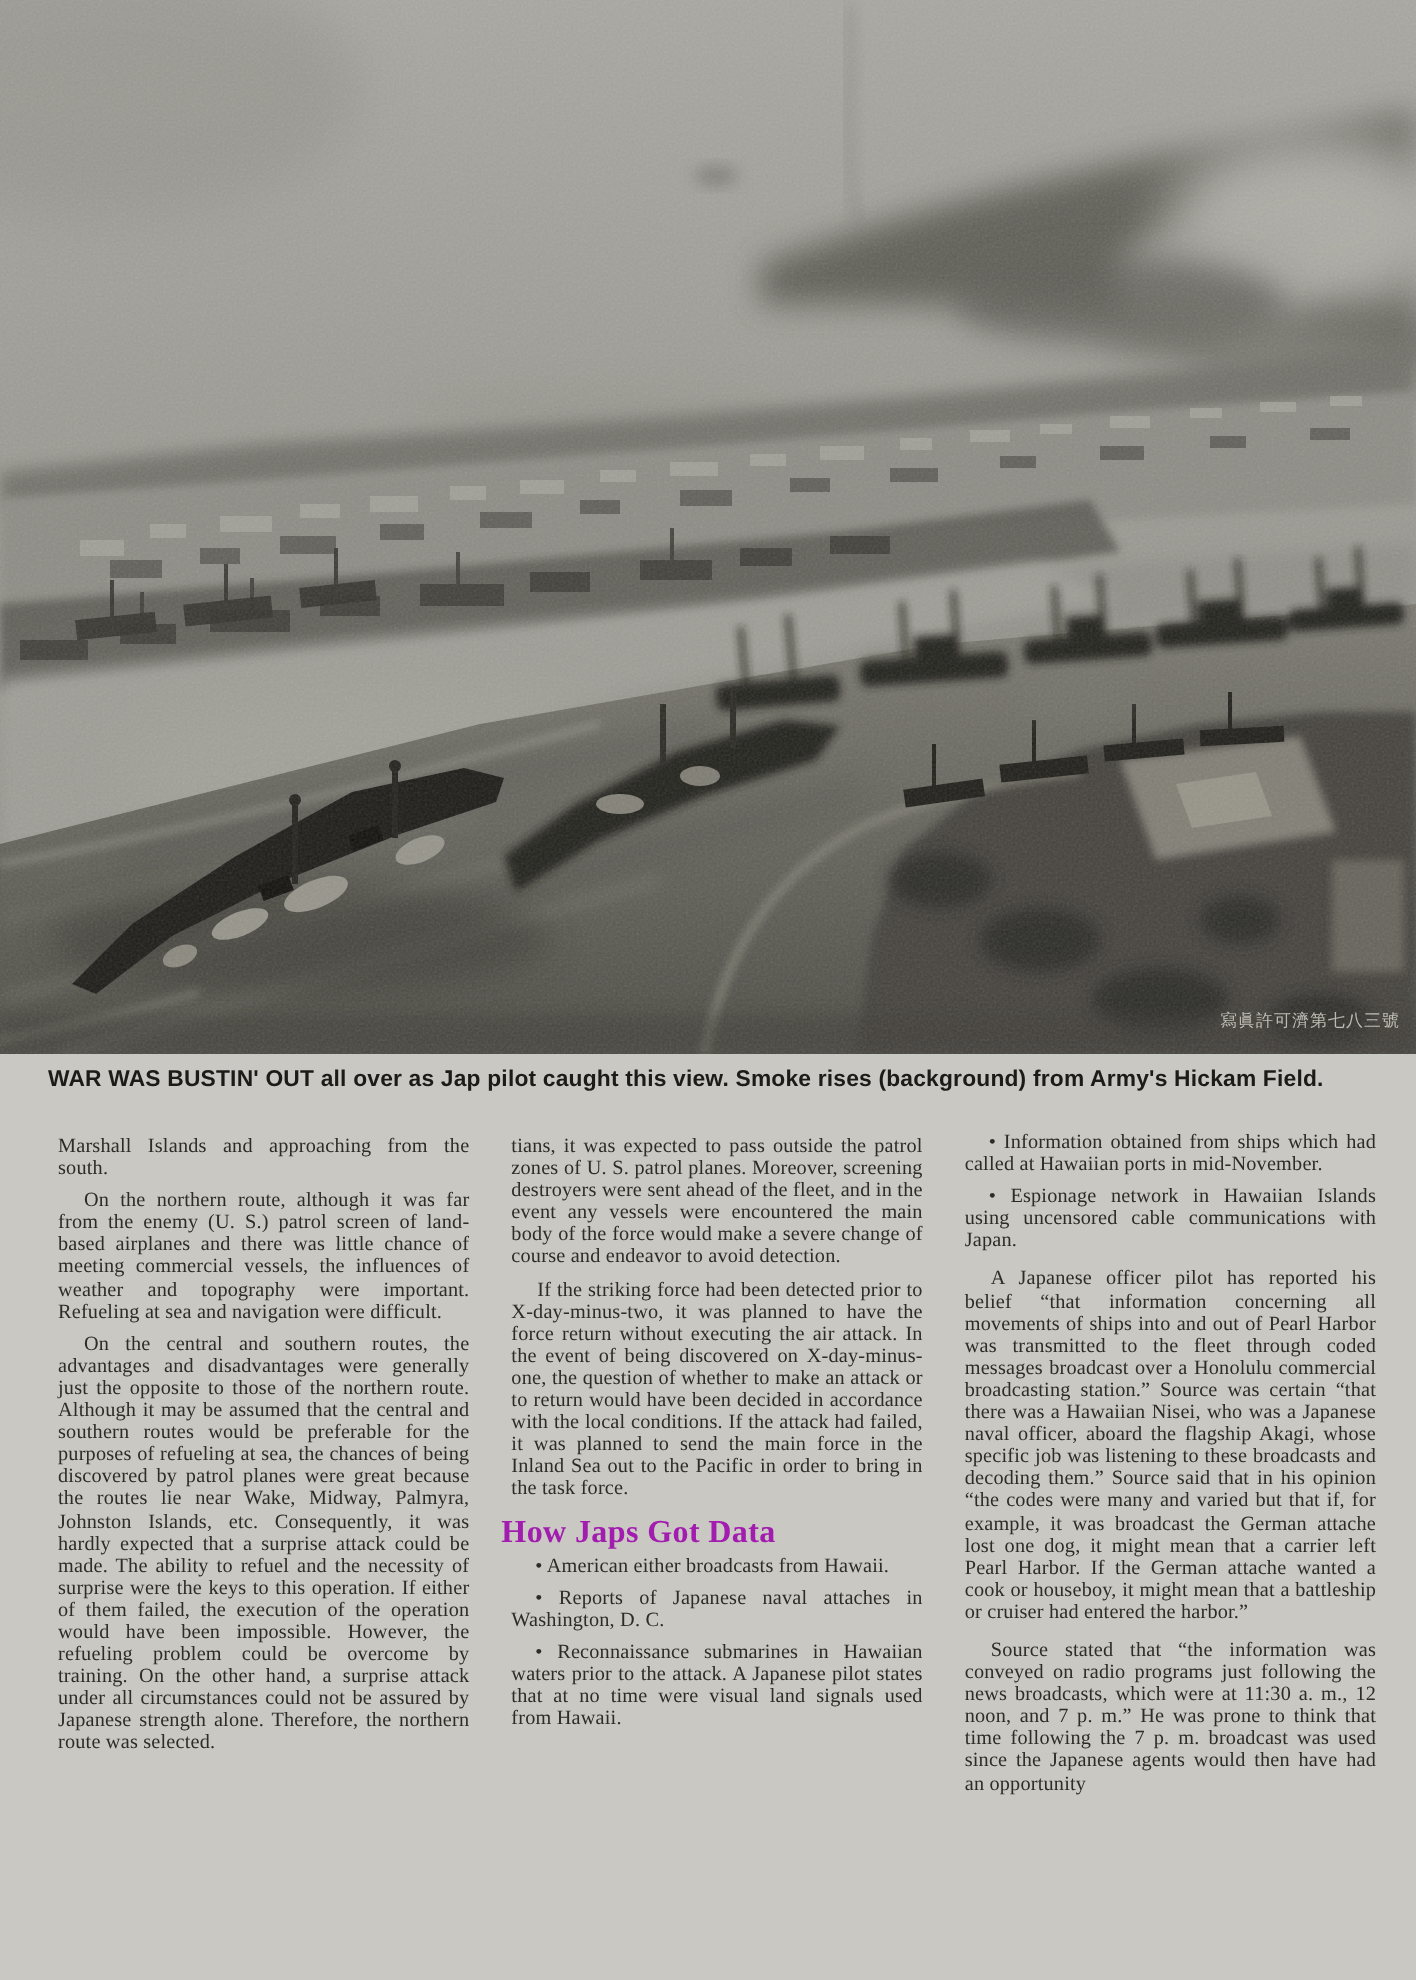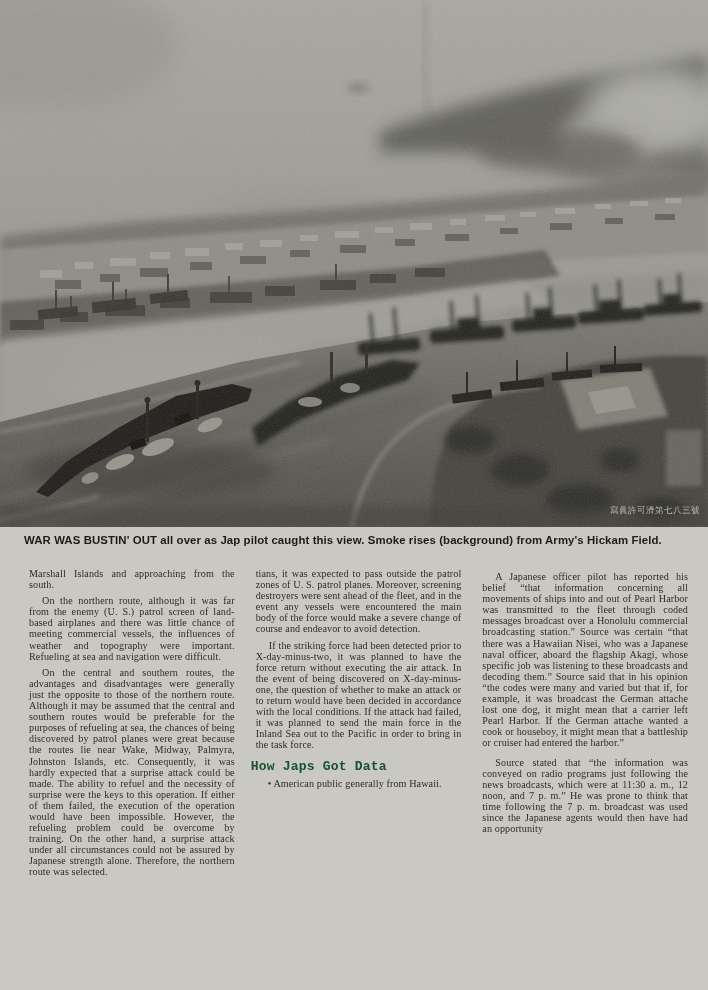--- a/index.html
+++ b/index.html
@@ -11,22 +11,22 @@
            text-align:left;font-family:"Liberation Sans",sans-serif;font-weight:700;
            font-size:11.4px;letter-spacing:.1px;color:#1c1b18;white-space:nowrap;}
   .columns{position:absolute;top:563px;left:24px;right:15px;height:400px;overflow:hidden;
            display:flex;gap:11px;}
   .col{flex:1 1 0;min-width:0;color:#2d2c27;font-size:10.15px;line-height:11.1px;
        text-align:justify;letter-spacing:.1px;}
   .col p{margin:5px;}
   .col .para.indent{text-indent:13px;}
   .col .bullet{text-indent:12px;margin-top:3px;}
   .col .space-before{margin-top:8px;}
-  .col h3.heading{font-family:Liberation Mono, monospace;font-weight:700;font-size:13px;
-                  letter-spacing:.2px;color:#14532d;margin:10px 0 6px;text-align:left;}
+  .col h3.heading{font-family:Liberation Serif, serif;font-weight:700;font-size:16px;
+                  letter-spacing:.2px;color:#a21caf;margin:10px 0 6px;text-align:left;}
   .footer{position:absolute;left:22px;right:19px;top:960px;display:flex;
           justify-content:space-between;align-items:baseline;
           font-family:"Liberation Sans",sans-serif;font-style:italic;font-weight:700;color:#22211d;}
   .footer-left{font-size:16px;letter-spacing:.4px;margin-top:35px;}
   .footer-right{font-size:12.5px;}
 </style>
 </head>
 <body>
 
 <div class="page">
@@ -262,23 +262,27 @@
   <div class="columns">
     <div class="col">
         <p class="para">Marshall Islands and approaching from the south.</p>
         <p class="para indent">On the northern route, although it was far from the enemy (U. S.) patrol screen of land-based airplanes and there was little chance of meeting commercial vessels, the influences of weather and topography were important.  Refueling at sea and navigation were difficult.</p>
         <p class="para indent">On the central and southern routes, the advantages and disadvantages were generally just the opposite to those of the northern route.  Although it may be assumed that the central and southern routes would be preferable for the purposes of refueling at sea, the chances of being discovered by patrol planes were great because the routes lie near Wake, Midway, Palmyra, Johnston Islands, etc.  Consequently, it was hardly expected that a surprise attack could be made.  The ability to refuel and the necessity of surprise were the keys to this operation.  If either of them failed, the execution of the operation would have been impossible.  However, the refueling problem could be overcome by training.  On the other hand, a surprise attack under all circumstances could not be assured by Japanese strength alone.  Therefore, the northern route was selected.</p>
       </div>
     <div class="col">
         <p class="para">tians, it was expected to pass outside the patrol zones of U. S. patrol planes.  Moreover, screening destroyers were sent ahead of the fleet, and in the event any vessels were encountered the main body of the force would make a severe change of course and endeavor to avoid detection.</p>
         <p class="para indent">If the striking force had been detected prior to X-day-minus-two, it was planned to have the force return without executing the air attack.  In the event of being discovered on X-day-minus-one, the question of whether to make an attack or to return would have been decided in accordance with the local conditions.  If the attack had failed, it was planned to send the main force in the Inland Sea out to the Pacific in order to bring in the task force.</p>
         <h3 class="heading">How Japs Got Data</h3>
-        <p class="bullet">• American public generally from Hawaii.</p>
+        <p class="bullet">• American either broadcasts from Hawaii.</p>
+        <p class="bullet">• Reports of Japanese naval attaches in Washington, D. C.</p>
+        <p class="bullet">• Reconnaissance submarines in Hawaiian waters prior to the attack.  A Japanese pilot states that at no time were visual land signals used from Hawaii.</p>
       </div>
     <div class="col">
+        <p class="bullet">• Information obtained from ships which had called at Hawaiian ports in mid-November.</p>
+        <p class="bullet">• Espionage network in Hawaiian Islands using uncensored cable communications with Japan.</p>
         <p class="para indent space-before">A Japanese officer pilot has reported his belief “that information concerning all movements of ships into and out of Pearl Harbor was transmitted to the fleet through coded messages broadcast over a Honolulu commercial broadcasting station.”  Source was certain “that there was a Hawaiian Nisei, who was a Japanese naval officer, aboard the flagship Akagi, whose specific job was listening to these broadcasts and decoding them.”  Source said that in his opinion “the codes were many and varied but that if, for example, it was broadcast the German attache lost one dog, it might mean that a carrier left Pearl Harbor.  If the German attache wanted a cook or houseboy, it might mean that a battleship or cruiser had entered the harbor.”</p>
         <p class="para indent space-before">Source stated that “the information was conveyed on radio programs just following the news broadcasts, which were at 11:30 a. m., 12 noon, and 7 p. m.”  He was prone to think that time following the 7 p. m. broadcast was used since the Japanese agents would then have had an opportunity</p>
       </div>
   </div>
 
   <div class="footer">
     <span class="footer-left">JANUARY 1946</span>
     <span class="footer-right">9</span>
   </div>
 

